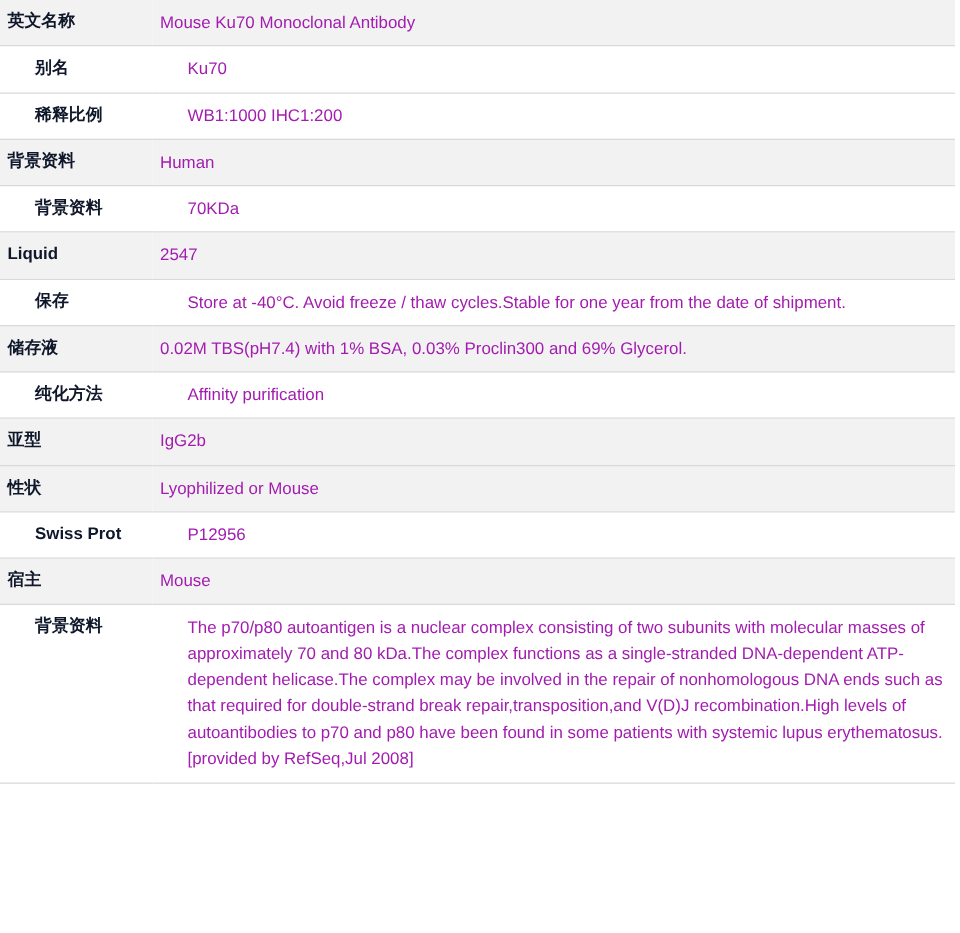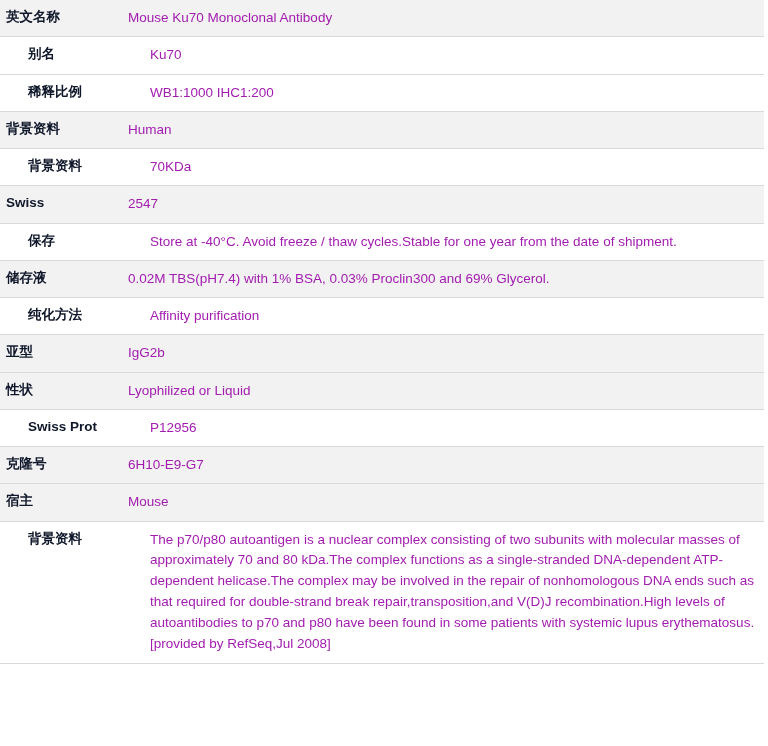--- a/index.html
+++ b/index.html
@@ -73,50 +73,46 @@
     </tr>
     <tr class="shaded">
       <td class="label-cell">背景资料</td>
       <td class="value-cell">Human</td>
     </tr>
     <tr class="plain">
       <td class="label-cell">背景资料</td>
       <td class="value-cell">70KDa</td>
     </tr>
     <tr class="shaded">
-      <td class="label-cell">Swiss</td>
+      <td class="label-cell">Liquid</td>
       <td class="value-cell">2547</td>
     </tr>
     <tr class="plain">
       <td class="label-cell">保存</td>
       <td class="value-cell">Store at -40°C. Avoid freeze / thaw cycles.Stable for one year from the date of shipment.</td>
     </tr>
     <tr class="shaded">
       <td class="label-cell">储存液</td>
       <td class="value-cell">0.02M TBS(pH7.4) with 1% BSA, 0.03% Proclin300 and 69% Glycerol.</td>
     </tr>
     <tr class="plain">
       <td class="label-cell">纯化方法</td>
       <td class="value-cell">Affinity purification</td>
     </tr>
     <tr class="shaded">
       <td class="label-cell">亚型</td>
       <td class="value-cell">IgG2b</td>
     </tr>
     <tr class="shaded">
       <td class="label-cell">性状</td>
-      <td class="value-cell">Lyophilized or Liquid</td>
+      <td class="value-cell">Lyophilized or Mouse</td>
     </tr>
     <tr class="plain">
       <td class="label-cell">Swiss Prot</td>
       <td class="value-cell">P12956</td>
-    </tr>
-    <tr class="shaded">
-      <td class="label-cell">克隆号</td>
-      <td class="value-cell">6H10-E9-G7</td>
     </tr>
     <tr class="shaded">
       <td class="label-cell">宿主</td>
       <td class="value-cell">Mouse</td>
     </tr>
     <tr class="plain last-row">
       <td class="label-cell">背景资料</td>
       <td class="value-cell background-text">The p70/p80 autoantigen is a nuclear complex consisting of two subunits with molecular masses of approximately 70 and 80 kDa.The complex functions as a single-stranded DNA-dependent ATP-dependent helicase.The complex may be involved in the repair of nonhomologous DNA ends such as that required for double-strand break repair,transposition,and V(D)J recombination.High levels of autoantibodies to p70 and p80 have been found in some patients with systemic lupus erythematosus.[provided by RefSeq,Jul 2008]</td>
     </tr>
   </tbody>

